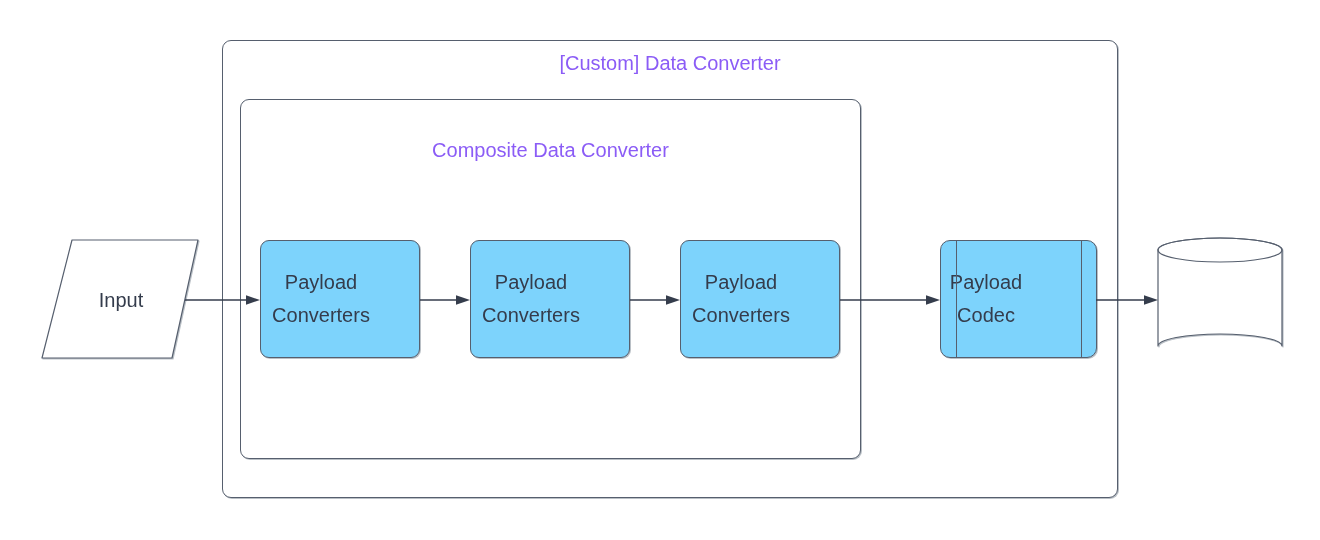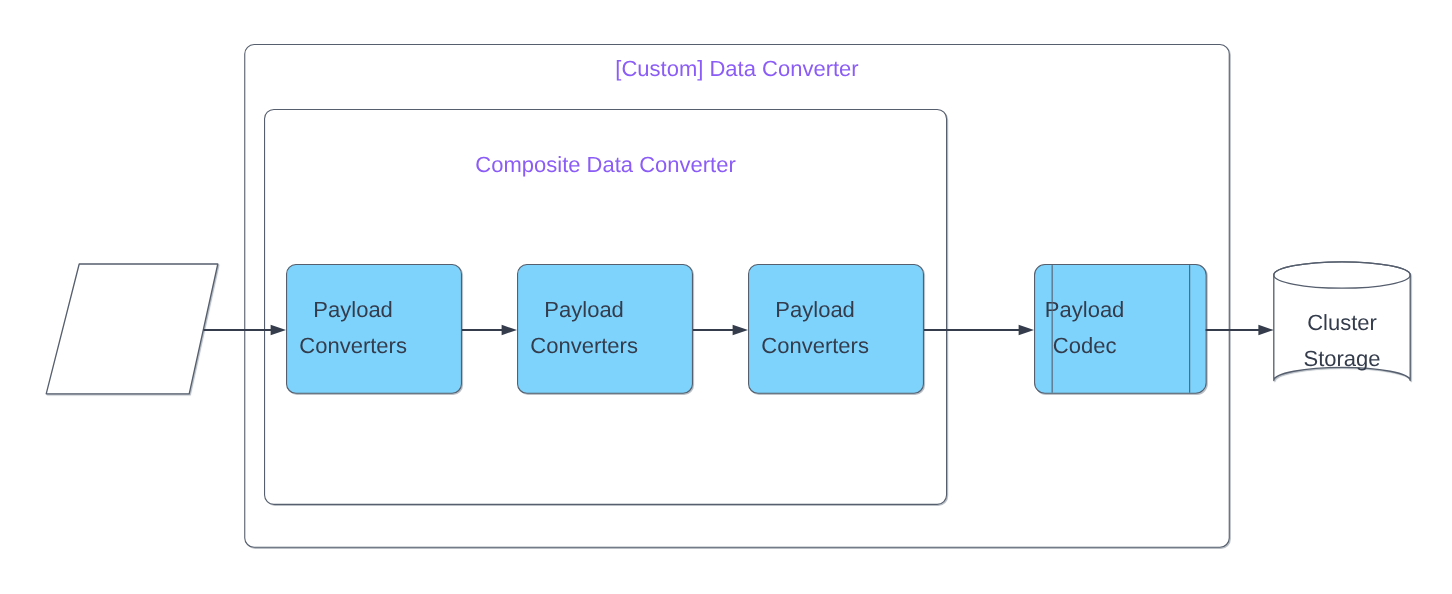--- a/index.html
+++ b/index.html
@@ -168,16 +168,16 @@
       <line class="edge" x1="840" y1="300" x2="927" y2="300"></line>
       <polygon class="arrowhead" points="940,300 926,295.3 926,304.7"></polygon>
     </g>
 
     <g>
       <line class="edge" x1="1096" y1="300" x2="1145" y2="300"></line>
       <polygon class="arrowhead" points="1158,300 1144,295.3 1144,304.7"></polygon>
     </g>
   </svg>
 
+  <div class="float-label input-label">Input</div>
 
-  <div class="float-label storage-label">Cluster Storage</div>
 
 </div>
 
 </body></html>

